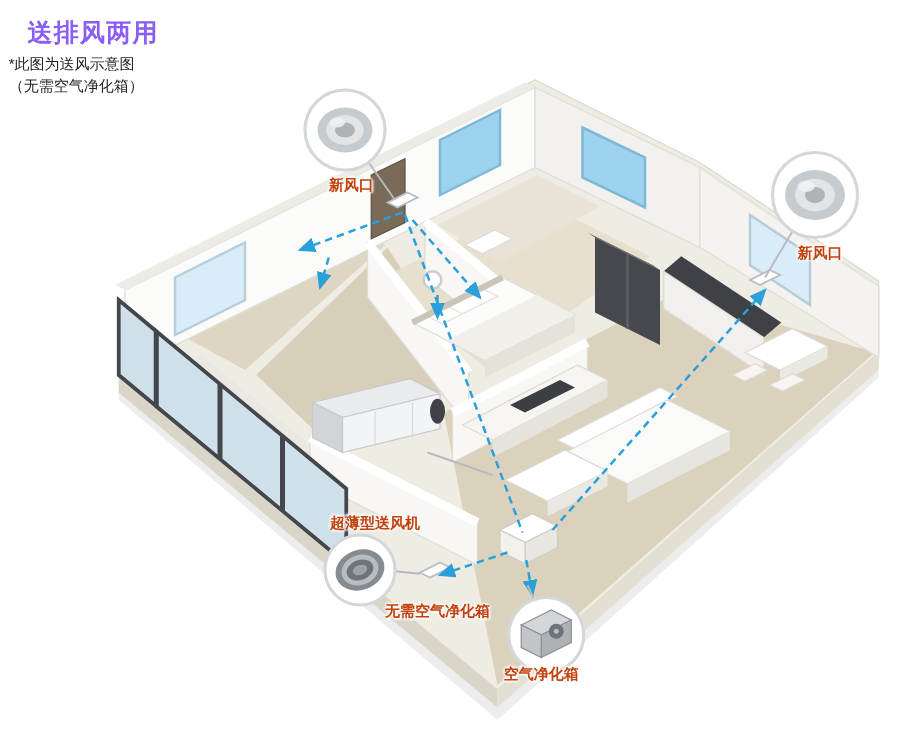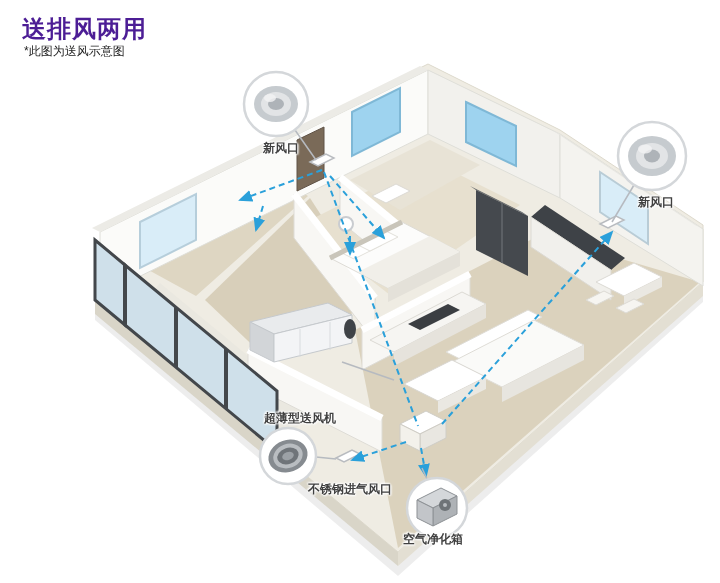--- a/index.html
+++ b/index.html
@@ -1,24 +1,24 @@
 <!DOCTYPE html>
 <html><head>
 <meta charset="utf-8">
 <style>
   html,body{margin:0;padding:0;background:#ffffff;}
   body{width:720px;height:583px;font-family:"Liberation Sans","DejaVu Sans",sans-serif;}
   .stage{position:relative;width:720px;height:583px;overflow:hidden;background:#ffffff;}
   .plan-svg{position:absolute;left:0;top:0;}
-  .title{position:absolute;left:22px;top:13px;font-size:24px;font-weight:bold;color:#4c1d95;letter-spacing:1px;}
-  .notes{position:absolute;left:24px;top:42px;font-size:12px;color:#222;line-height:18px;}
+  .title{position:absolute;left:22px;top:13px;font-size:20px;font-weight:bold;color:#8b5cf6;letter-spacing:1px;}
+  .notes{position:absolute;left:7px;top:42px;font-size:12px;color:#222;line-height:18px;}
   .note{white-space:nowrap;}
   .co-label{
     position:absolute;transform:translateX(-50%);
-    font-size:12px;font-weight:bold;color:#404040;white-space:nowrap;
+    font-size:12px;font-weight:bold;color:#c2410c;white-space:nowrap;
     text-shadow:0 0 2px #fff,0 0 2px #fff,0 0 3px #fff,1px 1px 2px #fff,-1px -1px 2px #fff;
     text-align:center;
   }
 </style>
 </head>
 <body>
 
 <div class="stage">
 
   <svg class="plan-svg" width="720" height="583" viewBox="0 0 720 583">
@@ -202,21 +202,22 @@
       <polygon points="433,508 457,496 457,514 433,526" fill="#aeb2b6" stroke="#8d9195" stroke-width="1"></polygon>
       <polygon points="417,500 433,508 433,526 417,518" fill="#c2c5c9" stroke="#8d9195" stroke-width="1"></polygon>
       <circle cx="445" cy="505" r="6" fill="#6e7377"></circle>
       <circle cx="445" cy="505" r="2" fill="#b9bdc1"></circle>
     </g>
   </svg>
 
   <div class="title">送排风两用</div>
   <div class="notes">
     <div class="note">*此图为送风示意图</div>
+    <div class="note">（无需空气净化箱）</div>
   </div>
 
   <div class="co-label" style="left:281px;top:140px;">新风口</div>
   <div class="co-label" style="left:656px;top:194px;">新风口</div>
   <div class="co-label" style="left:300px;top:368px;margin-top:42px;">超薄型送风机</div>
-  <div class="co-label" style="left:350px;top:481px;">不锈钢进气风口</div>
+  <div class="co-label" style="left:350px;top:481px;">无需空气净化箱</div>
   <div class="co-label" style="left:433px;top:531px;">空气净化箱</div>
 
 </div>
 
 </body></html>

